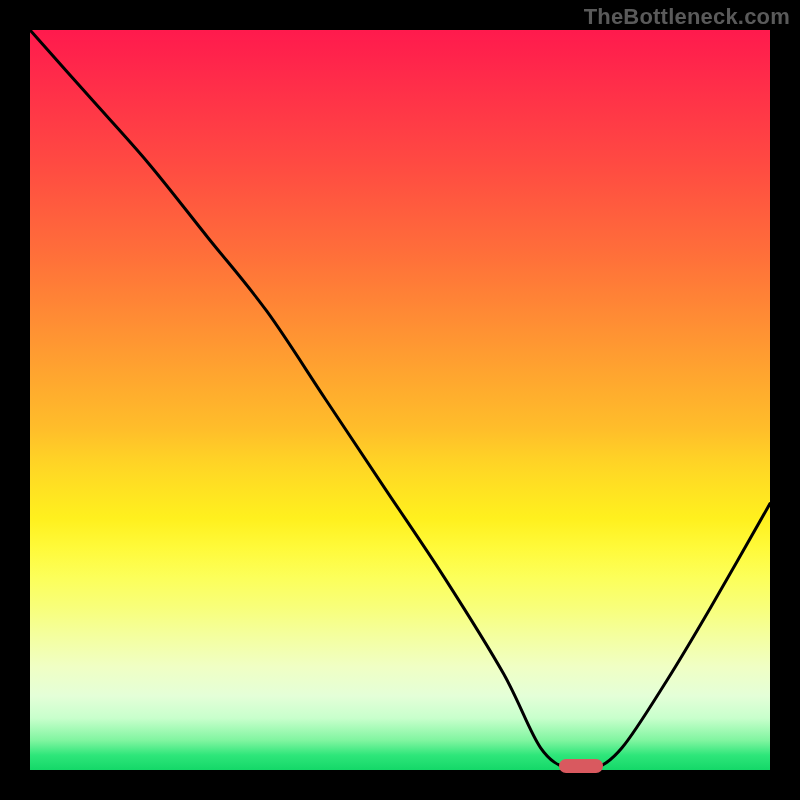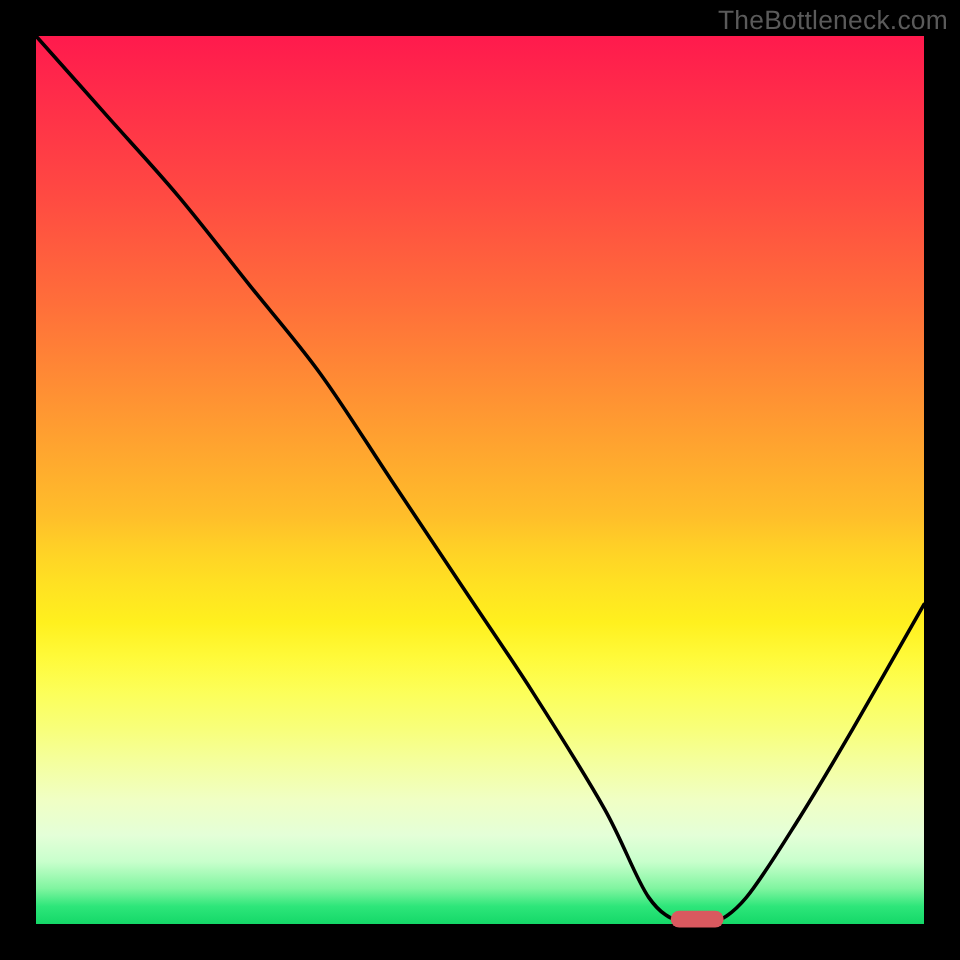--- a/index.html
+++ b/index.html
@@ -10,21 +10,21 @@
     position: relative;
     font-family: Arial, Helvetica, sans-serif;
     overflow: hidden;
   }
   .watermark {
     position: absolute;
     top: 4px;
     right: 10px;
     color: #5a5a5a;
     font-size: 22px;
-    font-weight: 400;
+    font-weight: 700;
     z-index: 10;
     letter-spacing: 0.2px;
   }
   .plot-area {
     position: absolute;
     left: 30px;
     top: 30px;
     width: 740px;
     height: 740px;
     background: linear-gradient(

